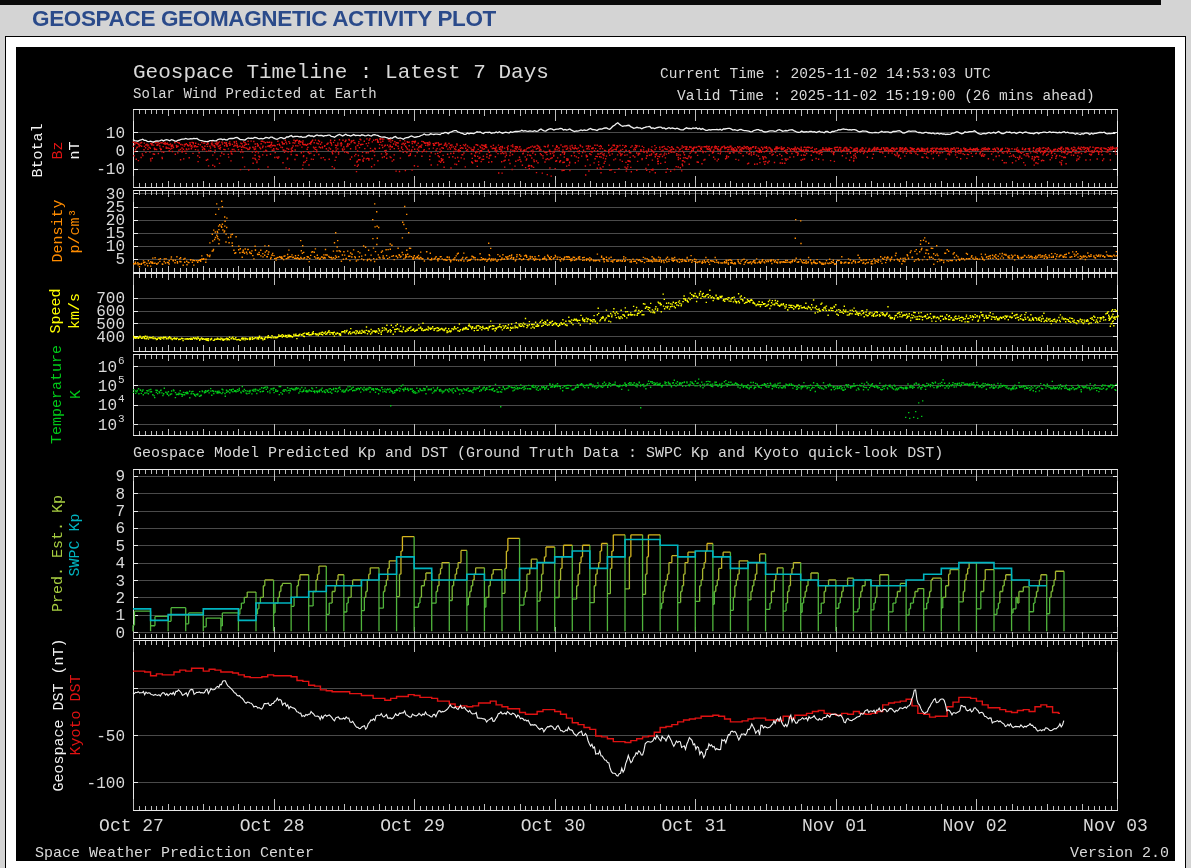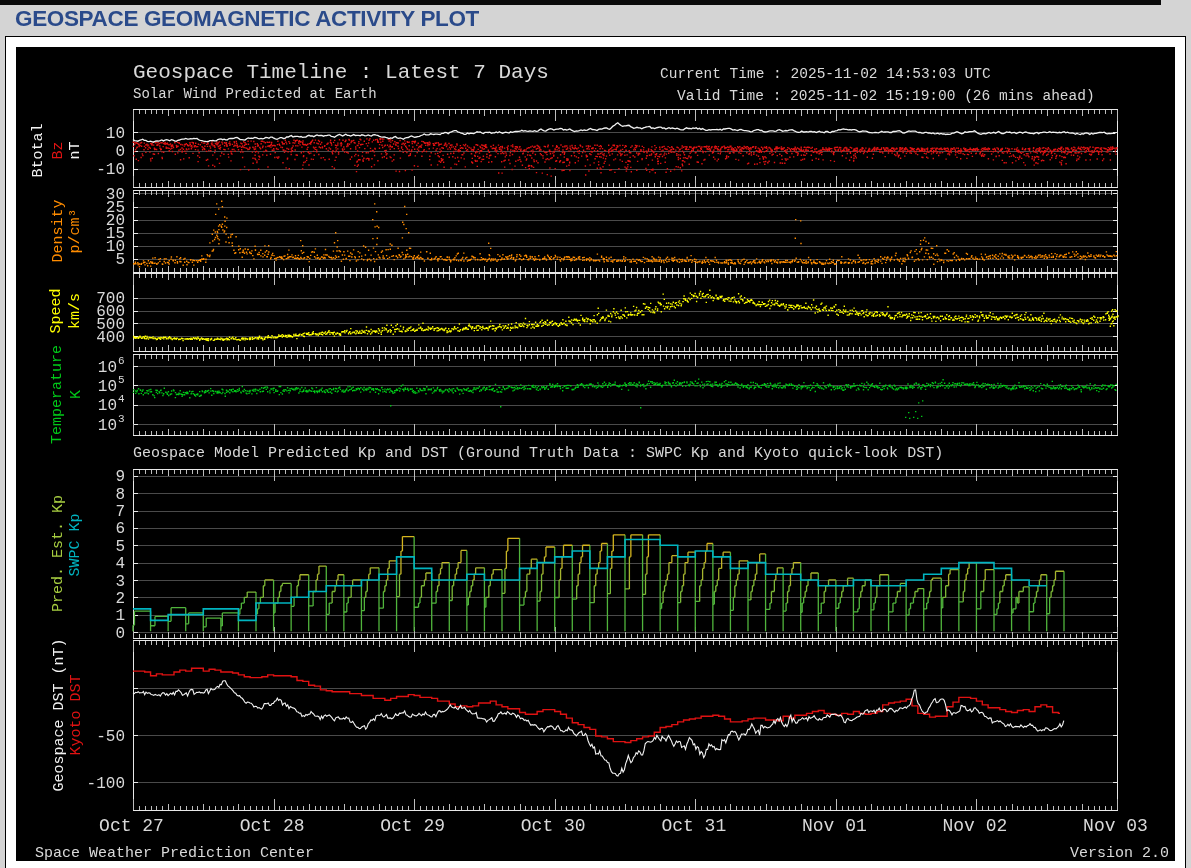--- a/index.html
+++ b/index.html
@@ -1,16 +1,16 @@
 <!DOCTYPE html>
 <html><head><meta charset="utf-8"><title>GEOSPACE GEOMAGNETIC ACTIVITY PLOT</title>
 <style>
 html,body{margin:0;padding:0;background:#d4d4d4;width:1191px;height:868px;overflow:hidden;}
 #topbar{position:absolute;left:0;top:0;width:1161px;height:5px;background:#0a0a0a;}
-#hdr{position:absolute;left:15px;top:6px;font-family:"Liberation Sans",sans-serif;font-weight:bold;
+#hdr{position:absolute;left:32px;top:6px;font-family:"Liberation Sans",sans-serif;font-weight:bold;
 font-size:22.5px;letter-spacing:-0.35px;color:#2a4a8a;white-space:nowrap;}
 #box{position:absolute;left:5px;top:36px;width:1179px;height:834px;border:1px solid #000;
 background:#fff;}
 #plot{position:absolute;left:10px;top:10px;width:1159px;height:814px;background:#000;}
 svg text{font-family:"Liberation Mono",monospace;}
 </style></head>
 <body>
 <div id="topbar"></div>
 <div id="hdr">GEOSPACE GEOMAGNETIC ACTIVITY PLOT</div>
 <div id="box">

